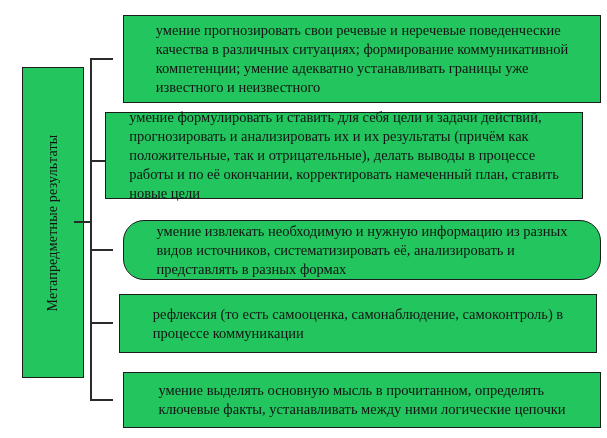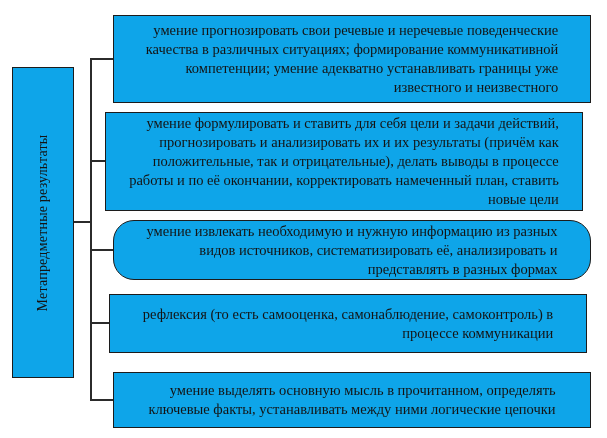--- a/index.html
+++ b/index.html
@@ -9,41 +9,42 @@
     height: 438px;
     background: #ffffff;
     font-family: "Liberation Serif", "DejaVu Serif", serif;
     color: #141414;
     overflow: hidden;
   }
   .node {
     position: absolute;
     box-sizing: border-box;
     border: 1.5px solid #1c1c1c;
-    background: #0ea5e9;
+    background: #22c55e;
     display: flex;
     align-items: center;
     justify-content: center;
-    text-align: right;
+    text-align: left;
+    margin-left: 10px;
   }
   .branch-text {
     white-space: pre-line;
     font-size: 14.5px;
     line-height: 19px;
     padding: 0 3px;
   }
   .root-box { left: 12px; top: 67px; width: 62px; height: 311px; }
   .rotated-label {
     transform: rotate(-90deg);
     white-space: nowrap;
     font-size: 14px;
     letter-spacing: 0.2px;
   }
   .b1 { left: 113px; top: 15px;  width: 478px; height: 88px; }
-  .b2 { left: 105px; top: 112px; width: 478px; height: 99px; }
+  .b2 { left: 95px; top: 112px; width: 478px; height: 87px; }
   .b3 { left: 113px; top: 220px; width: 478px; height: 60px; border-radius: 21px; }
   .b4 { left: 109px; top: 294px; width: 478px; height: 59px; }
   .b5 { left: 113px; top: 372px; width: 478px; height: 56px; }
   .line { position: absolute; background: #2b2b2b; }
   .trunk     { left: 90px; top: 58px;  width: 2px;  height: 343px; }
   .root-link { left: 74px; top: 221px; width: 17px; height: 2px; }
   .s1 { left: 90px; top: 58px;  width: 23px; height: 2px; }
   .s2 { left: 90px; top: 160px; width: 23px; height: 2px; }
   .s3 { left: 90px; top: 249px; width: 23px; height: 2px; }
   .s4 { left: 90px; top: 322px; width: 23px; height: 2px; }

